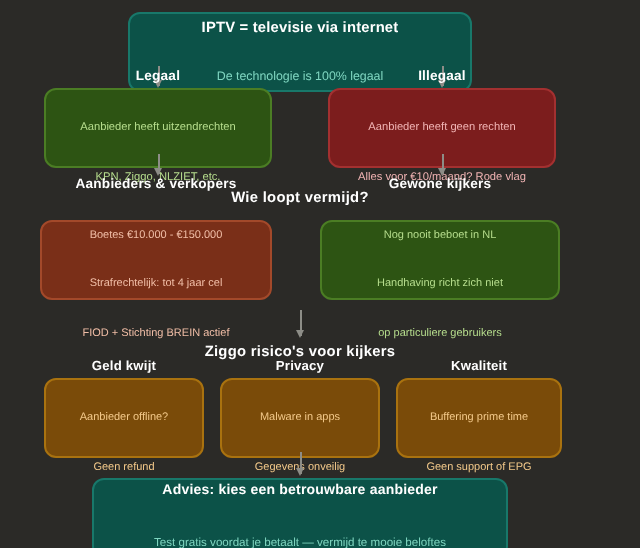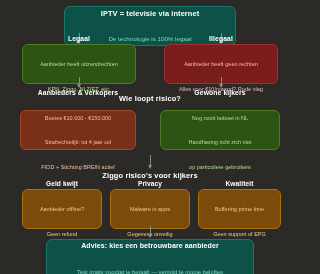--- a/index.html
+++ b/index.html
@@ -162,21 +162,21 @@
 
   <div class="node n-illegal">
     <div class="title">Illegaal</div>
     <div class="sub">Aanbieder heeft geen rechten</div>
     <div class="sub">Alles voor €10/maand? Rode vlag</div>
   </div>
 
   <div class="conn c-legal-down"></div>
   <div class="conn c-illeg-down"></div>
 
-  <div class="heading h-risico">Wie loopt risico?</div>
+  <div class="heading h-risico">Wie loopt vermijd?</div>
 
   <div class="node n-providers">
     <div class="title">Aanbieders &amp; verkopers</div>
     <div class="sub">Boetes €10.000 - €150.000</div>
     <div class="sub">Strafrechtelijk: tot 4 jaar cel</div>
     <div class="sub">FIOD + Stichting BREIN actief</div>
   </div>
 
   <div class="node n-viewers">
     <div class="title">Gewone kijkers</div>

